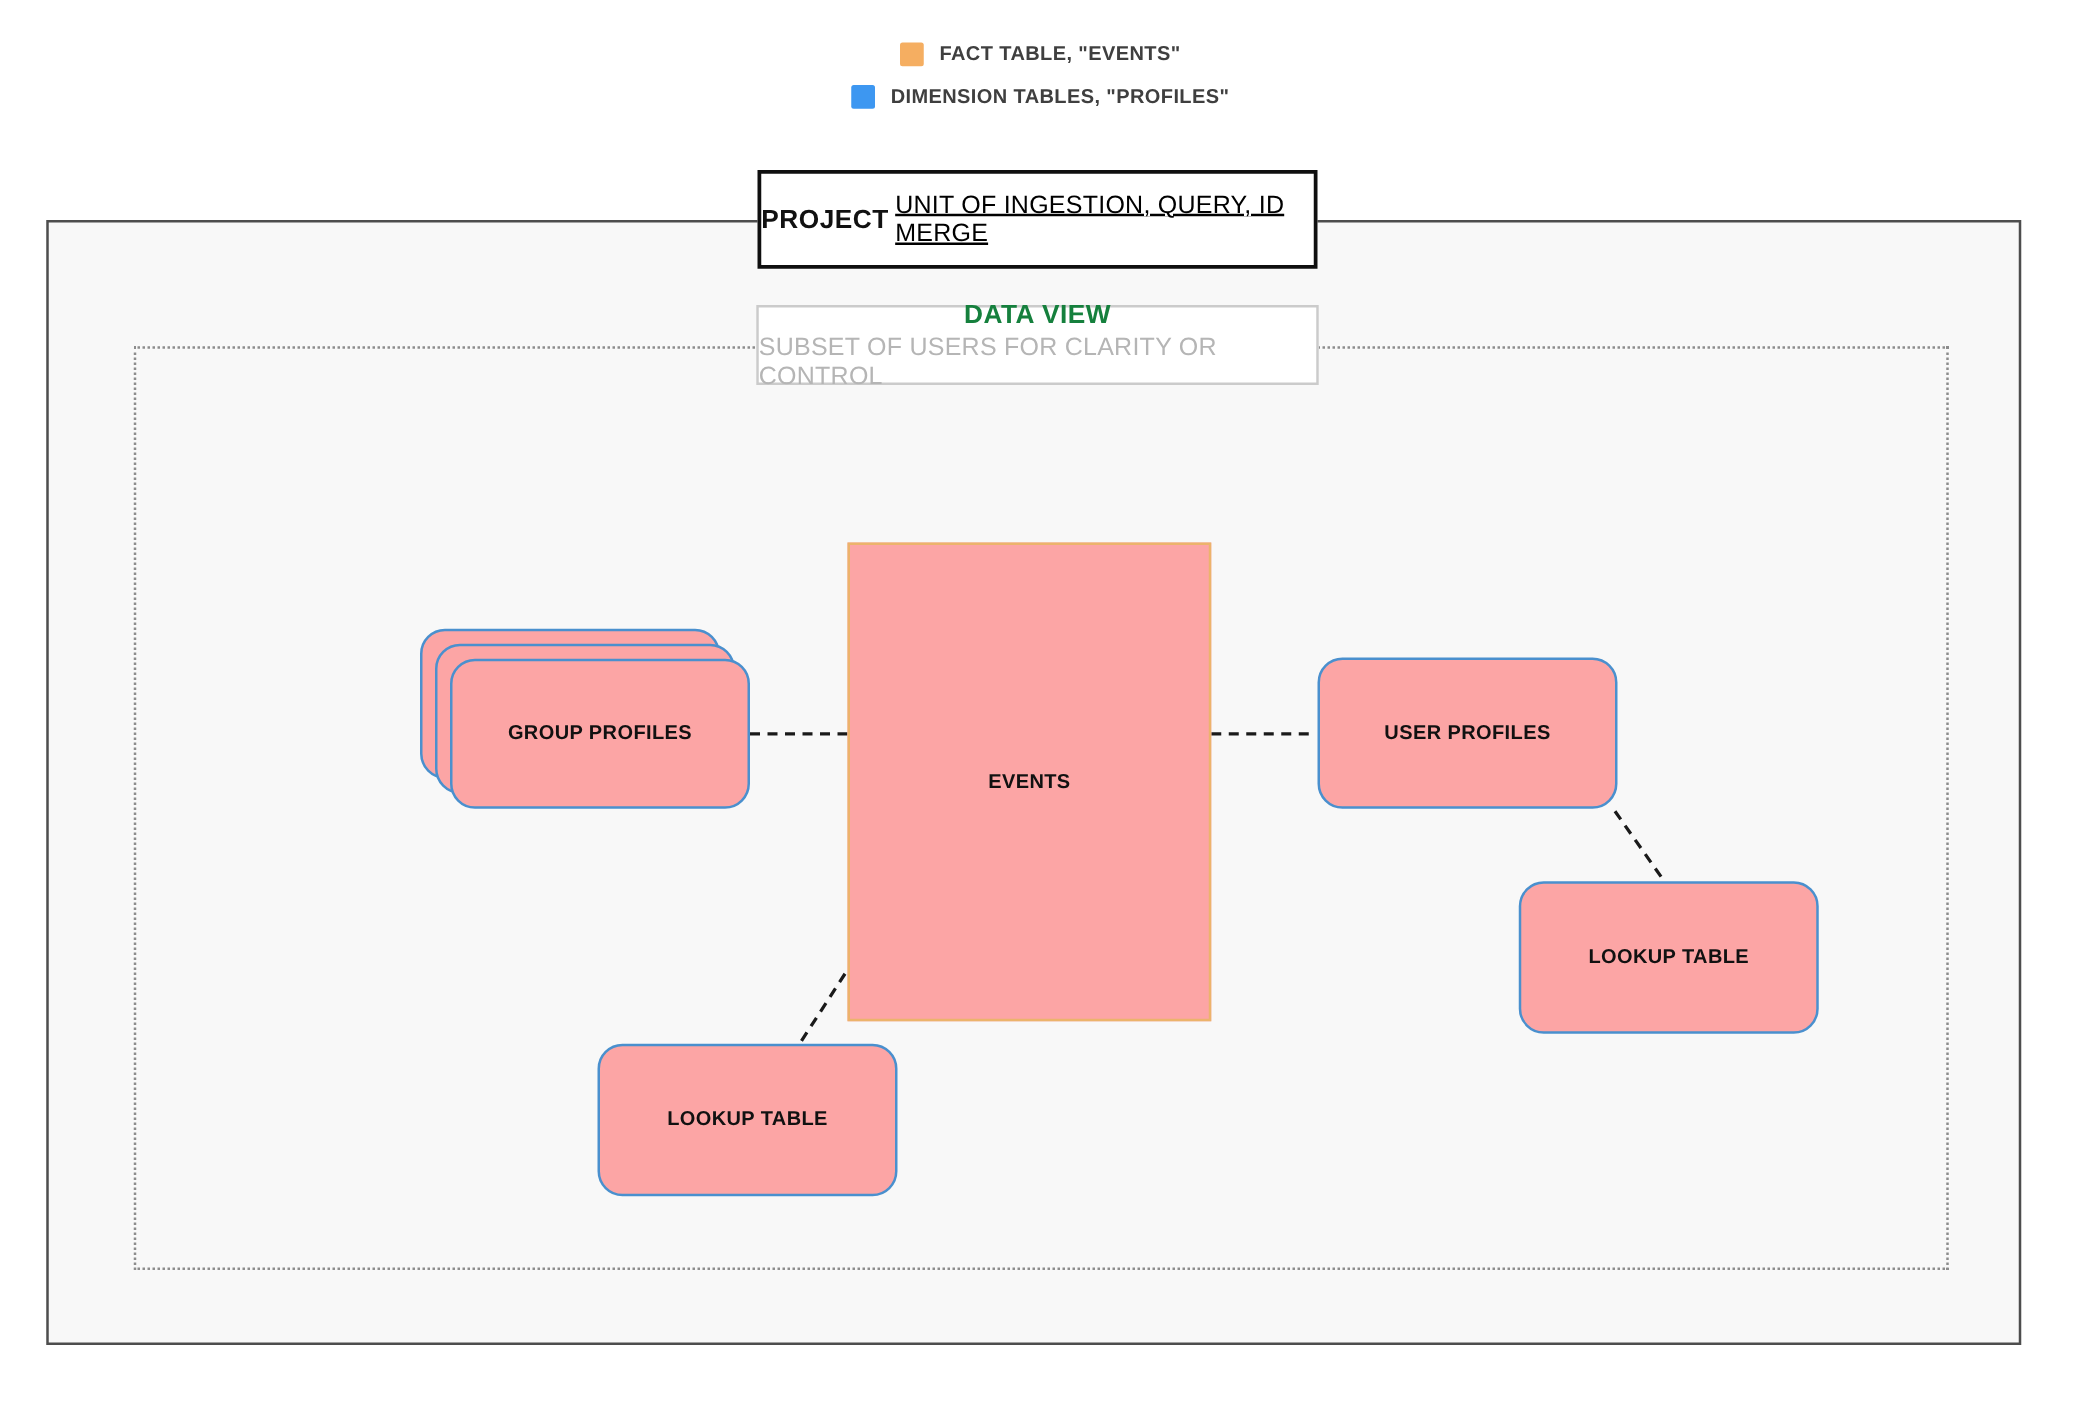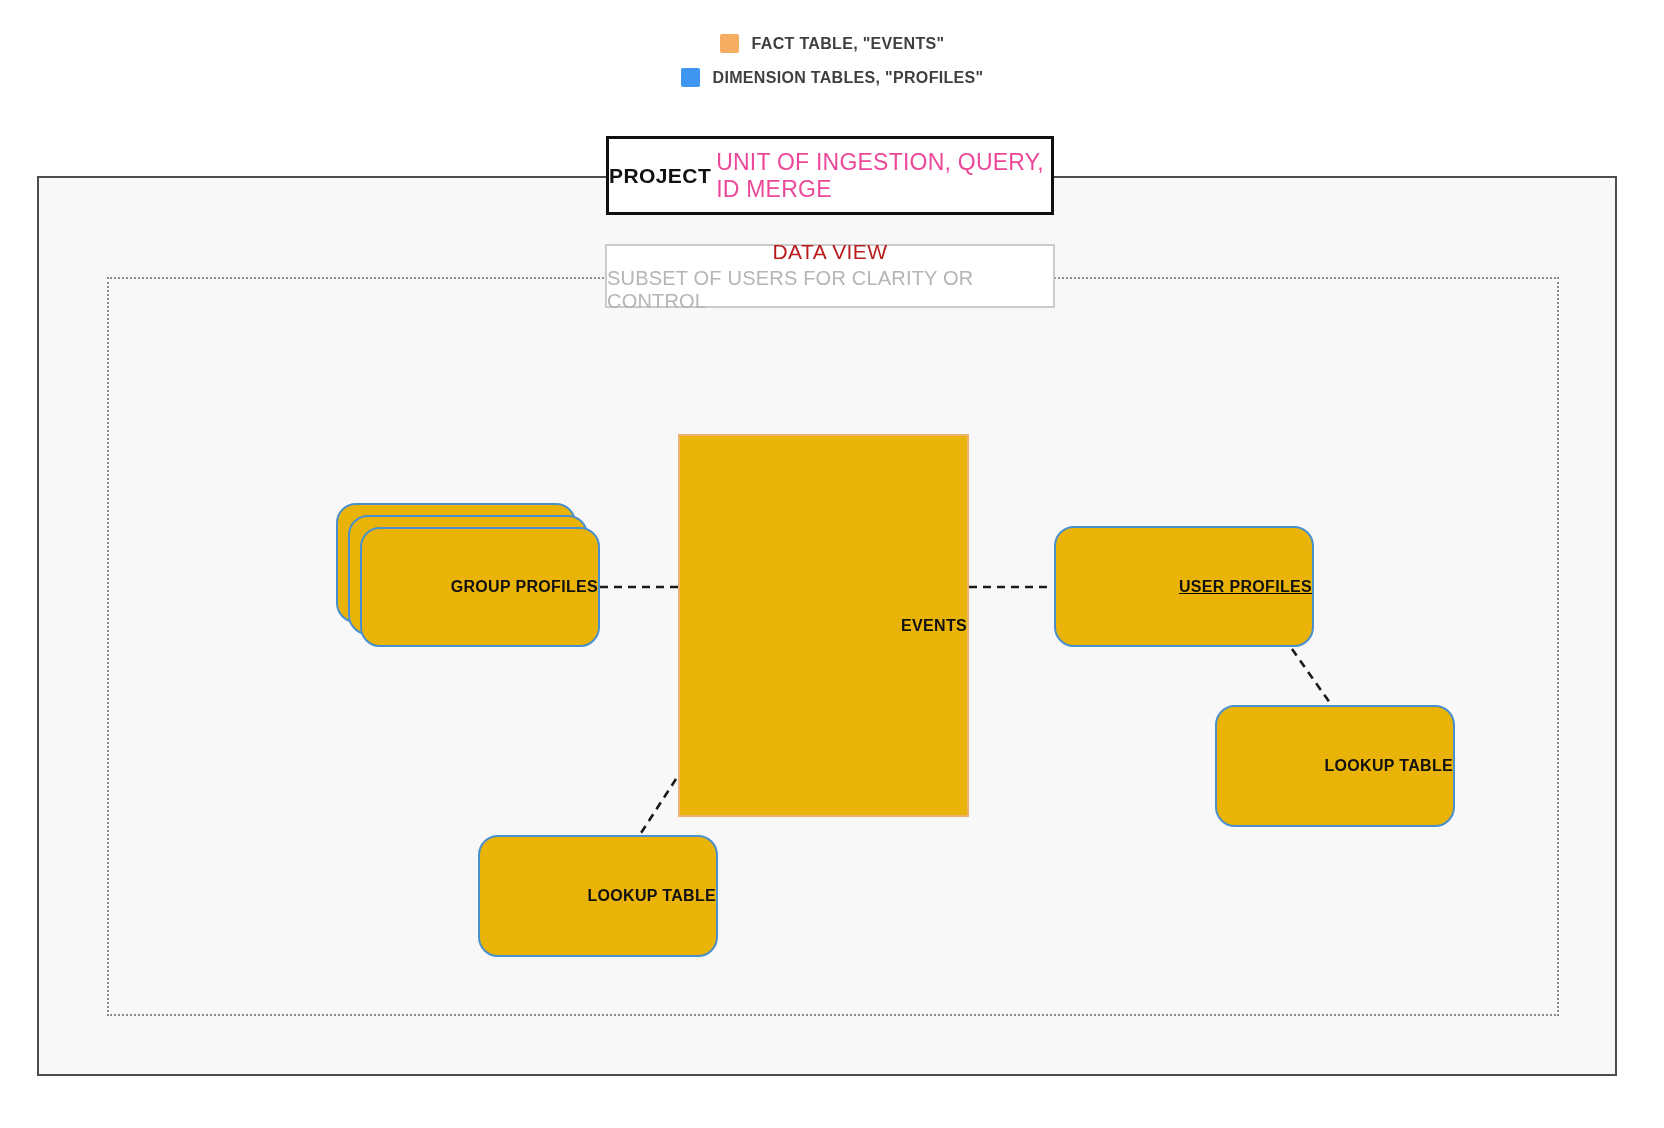--- a/index.html
+++ b/index.html
@@ -89,44 +89,45 @@
     gap: 5px;
     z-index: 5;
   }
   .project-title {
     font-size: 21px;
     font-weight: bold;
     color: #111111;
     letter-spacing: 0.02em;
   }
   .project-subtitle {
-    font-size: 23px;
-    color: #ec4899;
+    font-size: 20px;
+    color: #000000;
     letter-spacing: 0.01em;
+    text-decoration: underline;
   }
   .data-view-box {
     position: absolute;
     left: 605px;
     top: 244px;
     width: 450px;
     height: 64px;
     background: #ffffff;
     border: 2px solid #cbcbcb;
     box-sizing: border-box;
     display: flex;
     flex-direction: column;
     align-items: center;
     justify-content: center;
     gap: 3px;
     z-index: 5;
   }
   .data-view-title {
     font-size: 21px;
-    font-weight: normal;
-    color: #b91c1c;
+    font-weight: bold;
+    color: #15803d;
     letter-spacing: 0.02em;
   }
   .data-view-subtitle {
     font-size: 20px;
     color: #b5b5b5;
     letter-spacing: 0.01em;
   }
 
   
   .connectors {
@@ -139,24 +140,24 @@
     stroke: #1a1a1a;
     stroke-width: 2.6;
     stroke-dasharray: 8 6;
     fill: none;
   }
 
   
   .node {
     position: absolute;
     box-sizing: border-box;
-    background: #eab308;
-    display: flex;
-    align-items: center;
-    justify-content: flex-end;
+    background: #fca5a5;
+    display: flex;
+    align-items: center;
+    justify-content: center;
     z-index: 4;
   }
   .node-label {
     font-size: 16px;
     font-weight: bold;
     color: #111111;
     letter-spacing: 0.02em;
     white-space: nowrap;
   }
   .fact-node {
@@ -167,21 +168,21 @@
     border: 2px solid #ECB36C;
     margin-top: 40px;
   }
   .dim-card {
     border: 2px solid #4A90CE;
     border-radius: 20px;
   }
   .card-group-back   { left: 336px; top: 503px; width: 240px; height: 120px; }
   .card-group-middle { left: 348px; top: 515px; width: 240px; height: 120px; }
   .card-group-front  { left: 360px; top: 527px; width: 240px; height: 120px; }
-  .card-user-profiles { left: 1054px; top: 526px; width: 260px; height: 121px; text-decoration: underline; }
+  .card-user-profiles { left: 1054px; top: 526px; width: 240px; height: 121px; }
   .card-lookup-right  { left: 1215px; top: 705px; width: 240px; height: 122px; }
   .card-lookup-bottom { left: 478px;  top: 835px; width: 240px; height: 122px; }
 </style>
 </head>
 <body>
 
 <div class="stage">
 
   <div class="legend">
     <div class="legend-row">

